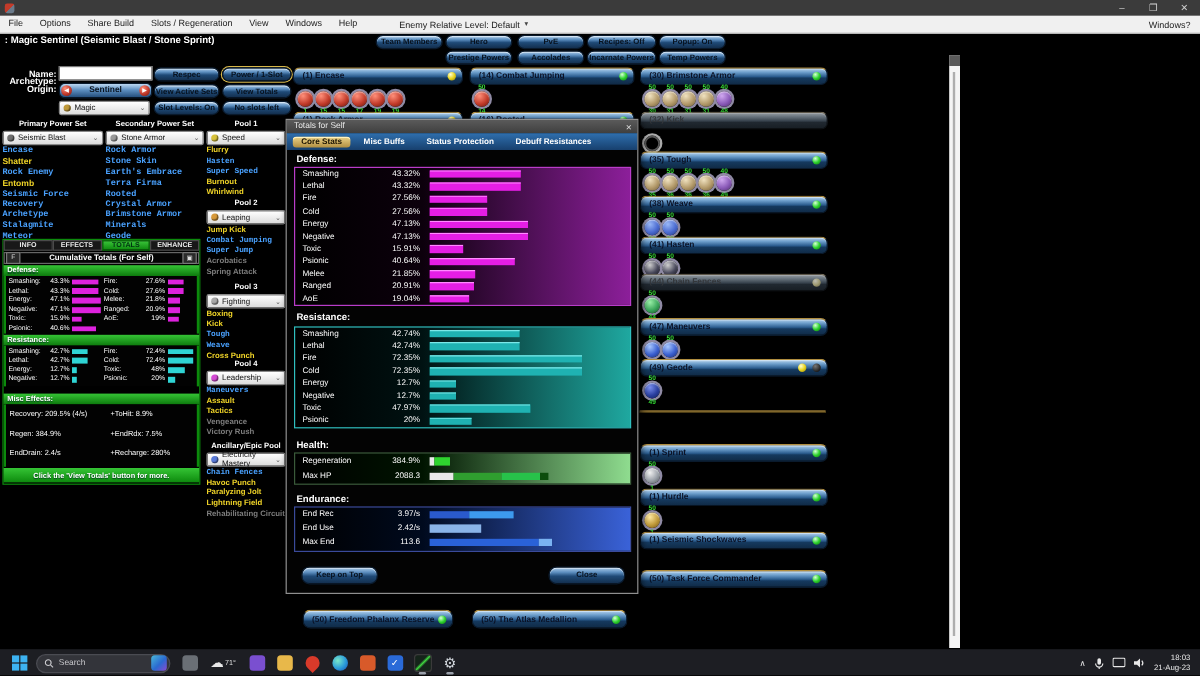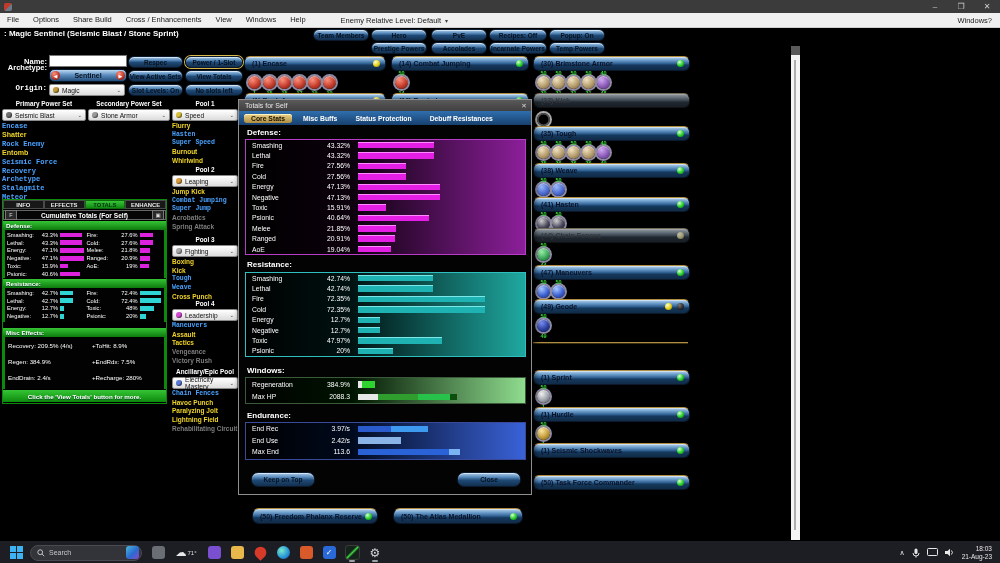--- a/index.html
+++ b/index.html
@@ -134,21 +134,21 @@
       <div class="wbtn">❐</div>
       <div class="wbtn">✕</div>
     </div>
   </div>
 
   <div id="menubar" class="abs">
     <div id="menu-items" style="display:flex;">
         <div class="menu-item">File</div>
         <div class="menu-item">Options</div>
         <div class="menu-item">Share Build</div>
-        <div class="menu-item">Cross / Enhancements</div>
+        <div class="menu-item">Slots / Regeneration</div>
         <div class="menu-item">View</div>
         <div class="menu-item">Windows</div>
         <div class="menu-item">Help</div>
       </div>
     <div id="enemy-level">
       <span>Enemy Relative Level: Default</span>
       <span id="enemy-caret">▾</span>
     </div>
     <div id="donate">Windows?</div>
   </div>
@@ -170,21 +170,21 @@
     </div>
 
   <div class="abs fld-label" style="left:2px;top:57px;width:45px;">Name:</div>
   <input id="name-input" class="abs" style="left: 49px; top: 55px;" value="">
   <div class="abs fld-label" style="left:2px;top:63px;width:45px;">Archetype:</div>
   <div id="archetype-box" class="abs" style="left:49px;top:69px;">
     <div class="arrow-btn">◀</div>
     <div id="archetype-value">Sentinel</div>
     <div class="arrow-btn">▶</div>
   </div>
-  <div class="abs fld-label" style="left:2px;top:84px;width:45px;font-family:Liberation Mono, monospace;">Origin:</div>
+  <div class="abs fld-label" style="left:2px;top:70px;width:45px;">Origin:</div>
   <div class="abs dropdown" style="left:49px;top:84px;width:68px;">
     <span class="dd-orb" style="background:#c09a3a;"></span>
     <span>Magic</span>
     <span class="dd-chev">⌄</span>
   </div>
   <div class="abs pill" style="left:128px;top:56px;width:53px;height:10px;">Respec</div>
   <div class="abs pill gold-outline" style="left:185px;top:56px;width:56px;height:10px;">Power / 1-Slot</div>
   <div class="abs pill" style="left:128px;top:70px;width:53px;height:10px;">View Active Sets</div>
   <div class="abs pill" style="left:185px;top:70px;width:56px;height:10px;">View Totals</div>
   <div class="abs pill" style="left:128px;top:84px;width:53px;height:10px;">Slot Levels: On</div>
@@ -209,20 +209,31 @@
         <div class="pitem st-t">Meteor</div>
       </div>
     </div>
   <div id="col-secondary" class="abs" style="left:88px;top:100px;width:82px;">
       <div class="col-header">Secondary Power Set</div>
       <div class="dropdown" style="margin: 2px 0px 1px;">
         <span class="dd-orb" style="background: rgb(154, 154, 154);"></span>
         <span>Stone Armor</span>
         <span class="dd-chev">⌄</span>
       </div>
+      <div class="plist">
+        <div class="pitem st-t">Rock Armor</div>
+        <div class="pitem st-t">Stone Skin</div>
+        <div class="pitem st-t">Earth's Embrace</div>
+        <div class="pitem st-t">Terra Firma</div>
+        <div class="pitem st-t">Rooted</div>
+        <div class="pitem st-t">Crystal Armor</div>
+        <div class="pitem st-t">Brimstone Armor</div>
+        <div class="pitem st-t">Minerals</div>
+        <div class="pitem st-t">Geode</div>
+      </div>
     </div>
   <div id="col-pools">
       <div class="abs pool" style="left: 172px; top: 100px; width: 66px;">
         <div class="col-header">Pool 1</div>
         <div class="dropdown" style="margin: 2px 0px 1px;">
           <span class="dd-orb" style="background: rgb(216, 194, 58);"></span>
           <span>Speed</span>
           <span class="dd-chev">⌄</span>
         </div>
         <div class="plist pool">
@@ -750,21 +761,21 @@
           <span class="lb">Toxic</span>
           <span class="vl">47.97%</span>
           <span class="bar tw-res-bar" style="width: 83.9475px;"></span>
         </div>
         <div class="twin-row" style="height: 10.4px;">
           <span class="lb">Psionic</span>
           <span class="vl">20%</span>
           <span class="bar tw-res-bar" style="width: 35px;"></span>
         </div>
       </div>
-    <div class="twin-sechead" style="top:266px;">Windows:</div>
+    <div class="twin-sechead" style="top:266px;">Health:</div>
     <div id="tw-hp" class="twin-panel twp-hp" style="top:277px;height:27px;">
         <div class="twin-row" style="height: 12.5px;">
           <span class="lb">Regeneration</span>
           <span class="vl">384.9%</span>
           <span class="segbar">
             <span style="width: 4px; background: rgb(232, 232, 232);"></span>
             <span style="width: 13px; background: rgb(47, 212, 47);"></span>
           </span>
         </div>
         <div class="twin-row" style="height: 12.5px;">

